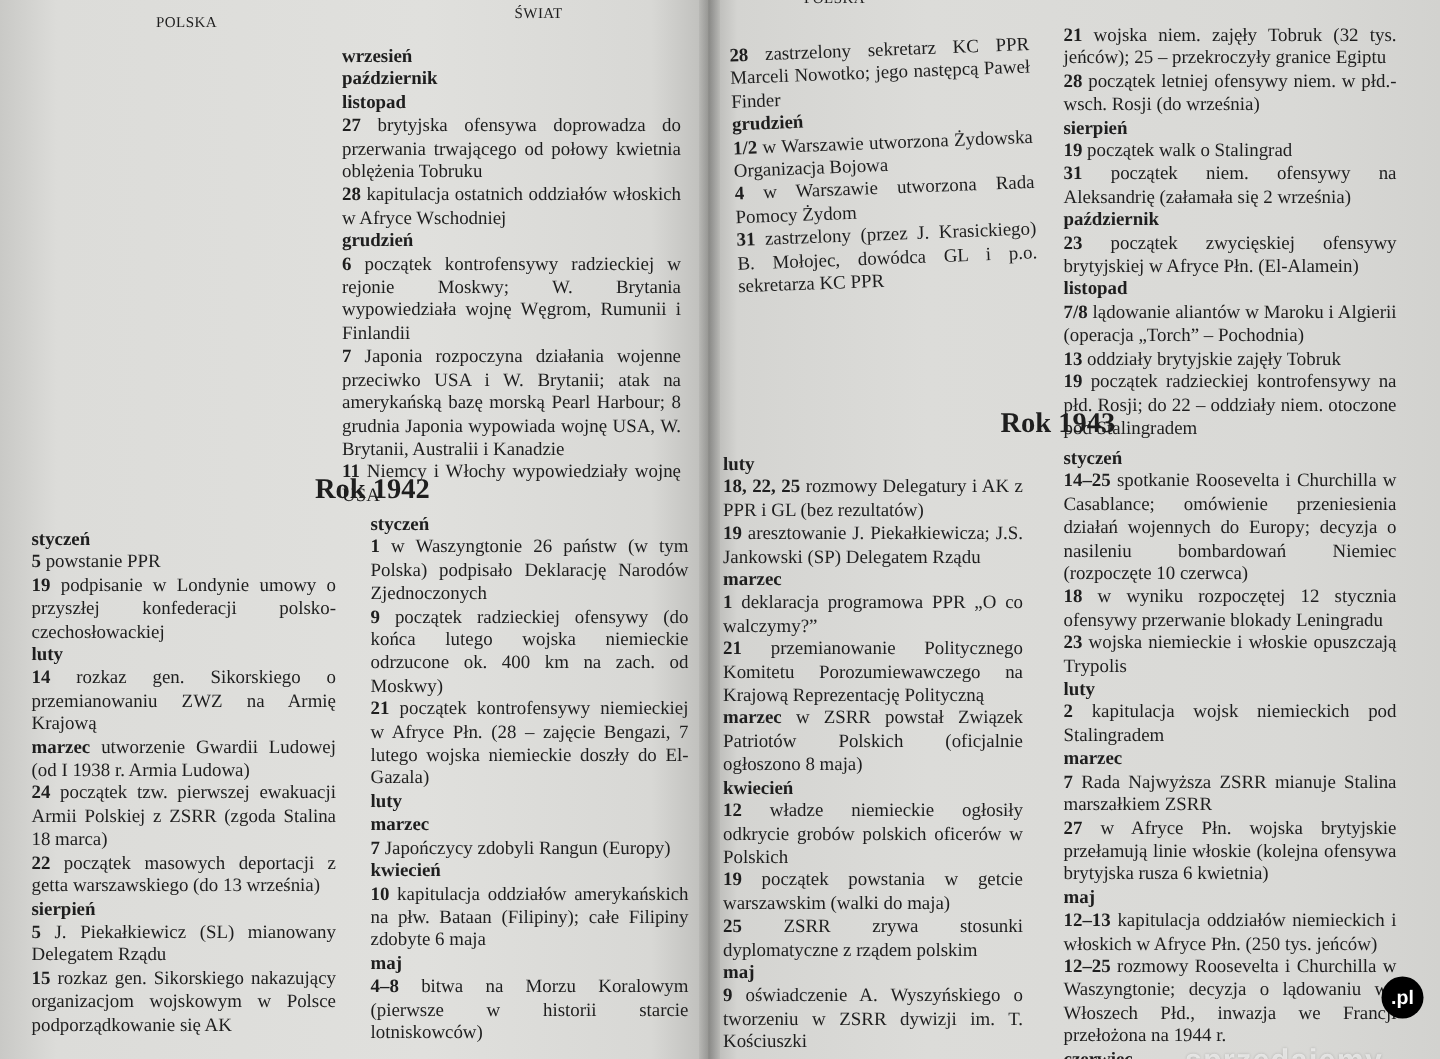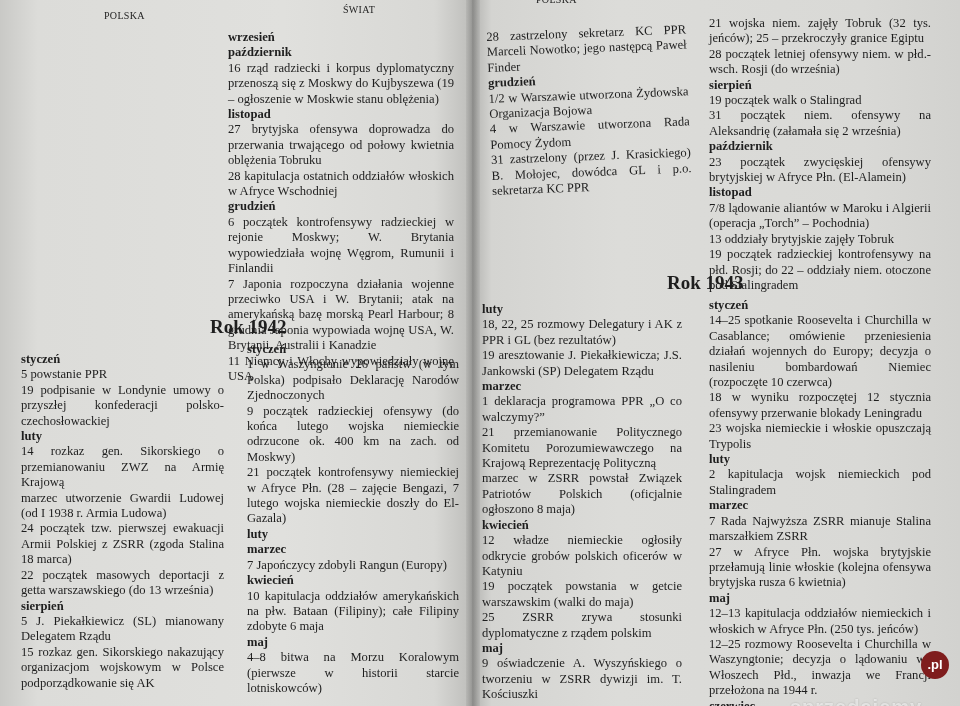--- a/index.html
+++ b/index.html
@@ -19,45 +19,44 @@
     background:linear-gradient(90deg,#b2b2af 0%,#d4d4d1 4%,#dcdcd9 30%,#d9d9d6 80%,#d2d2cf 100%);
   }
   .spine {
     position:absolute; left:466px; top:0; width:14px; height:706px;
     background:linear-gradient(90deg,rgba(0,0,0,0.05),rgba(0,0,0,0.22),rgba(0,0,0,0.04));
   }
   .running-head { position:absolute; font-size:10px; letter-spacing:0.3px; }
   .col { position:absolute; font-size:12.6px; line-height:15.4px; }
   .col p { margin:0; text-align:justify; }
   .month { font-weight:bold; }
-  .d { font-weight:normal; }
+  .d { font-weight:bold; }
   .year { position:absolute; font-weight:bold; font-size:19px; }
   .watermark {
     position:absolute; left:790px; top:696px; font-family:"Liberation Sans", sans-serif;
     font-size:20px; font-weight:bold; color:rgba(255,255,255,0.6); letter-spacing:1px;
     text-shadow:0 0 2px rgba(0,0,0,0.2);
   }
   .wm-badge {
     position:absolute; left:921px; top:651px; width:28px; height:28px; border-radius:50%;
-    background:#7f1d1d; color:#fff; font-family:"Liberation Sans", sans-serif; font-weight:bold;
+    background:#000000; color:#fff; font-family:"Liberation Sans", sans-serif; font-weight:bold;
     font-size:13px; line-height:28px; text-align:center;
   }
   .tilted { transform:rotate(-2.2deg); transform-origin:left top; }
 </style>
 </head>
 <body>
 
 <div class="page page-left">
   <div class="running-head" style="left:104px;top:10px;">POLSKA</div>
   <div class="running-head" style="left:343px;top:4px;">ŚWIAT</div>
 
   <div class="col" style="left:228px;top:30px;width:226px;">
       <p class="month">wrzesień</p>
       <p class="month">październik</p>
-      <p><span class="d">16</span><span> rząd radziecki i korpus dyplomatyczny przenoszą się z Moskwy do Kujbyszewa (19 – ogłoszenie w Moskwie stanu oblężenia)</span></p>
       <p class="month">listopad</p>
       <p><span class="d">27</span><span> brytyjska ofensywa doprowadza do przerwania trwającego od połowy kwietnia oblężenia Tobruku</span></p>
       <p><span class="d">28</span><span> kapitulacja ostatnich oddziałów włoskich w Afryce Wschodniej</span></p>
       <p class="month">grudzień</p>
       <p><span class="d">6</span><span> początek kontrofensywy radzieckiej w rejonie Moskwy; W. Brytania wypowiedziała wojnę Węgrom, Rumunii i Finlandii</span></p>
       <p><span class="d">7</span><span> Japonia rozpoczyna działania wojenne przeciwko USA i W. Brytanii; atak na amerykańską bazę morską Pearl Harbour; 8 grudnia Japonia wypowiada wojnę USA, W. Brytanii, Australii i Kanadzie</span></p>
       <p><span class="d">11</span><span> Niemcy i Włochy wypowiedziały wojnę USA</span></p>
     </div>
 
   <div class="year" style="left:210px;top:316px;">Rok 1942</div>
@@ -118,21 +117,21 @@
 
   <div class="col" style="left:10px;top:302px;width:200px;">
       <p class="month">luty</p>
       <p><span class="d">18, 22, 25</span><span> rozmowy Delegatury i AK z PPR i GL (bez rezultatów)</span></p>
       <p><span class="d">19</span><span> aresztowanie J. Piekałkiewicza; J.S. Jankowski (SP) Delegatem Rządu</span></p>
       <p class="month">marzec</p>
       <p><span class="d">1</span><span> deklaracja programowa PPR „O co walczymy?”</span></p>
       <p><span class="d">21</span><span> przemianowanie Politycznego Komitetu Porozumiewawczego na Krajową Reprezentację Polityczną</span></p>
       <p><span class="d">marzec</span><span> w ZSRR powstał Związek Patriotów Polskich (oficjalnie ogłoszono 8 maja)</span></p>
       <p class="month">kwiecień</p>
-      <p><span class="d">12</span><span> władze niemieckie ogłosiły odkrycie grobów polskich oficerów w Katyniu</span></p>
+      <p><span class="d">12</span><span> władze niemieckie ogłosiły odkrycie grobów polskich oficerów w Polskich</span></p>
       <p><span class="d">19</span><span> początek powstania w getcie warszawskim (walki do maja)</span></p>
       <p><span class="d">25</span><span> ZSRR zrywa stosunki dyplomatyczne z rządem polskim</span></p>
       <p class="month">maj</p>
       <p><span class="d">9</span><span> oświadczenie A. Wyszyńskiego o tworzeniu w ZSRR dywizji im. T. Kościuszki</span></p>
     </div>
   <div class="col" style="left:237px;top:298px;width:222px;">
       <p class="month">styczeń</p>
       <p><span class="d">14–25</span><span> spotkanie Roosevelta i Churchilla w Casablance; omówienie przeniesienia działań wojennych do Europy; decyzja o nasileniu bombardowań Niemiec (rozpoczęte 10 czerwca)</span></p>
       <p><span class="d">18</span><span> w wyniku rozpoczętej 12 stycznia ofensywy przerwanie blokady Leningradu</span></p>
       <p><span class="d">23</span><span> wojska niemieckie i włoskie opuszczają Trypolis</span></p>

